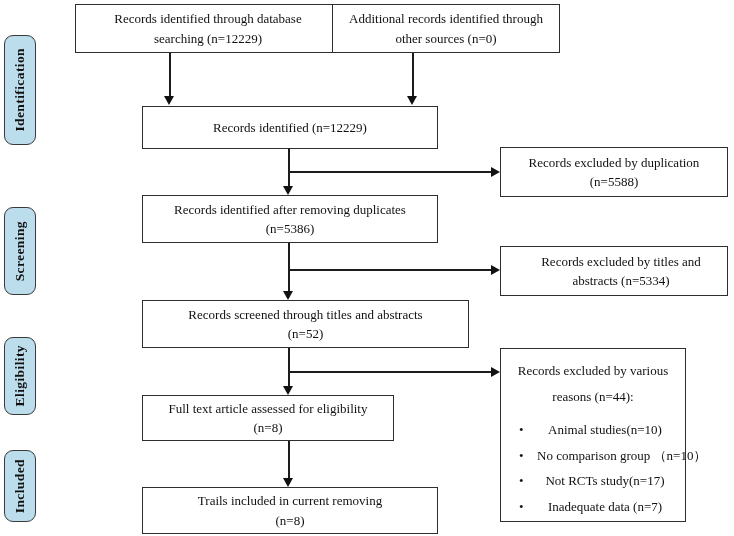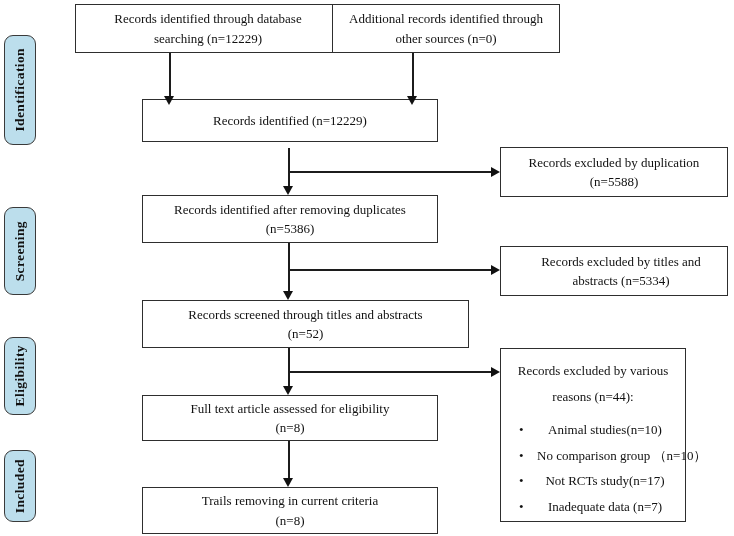--- a/index.html
+++ b/index.html
@@ -70,41 +70,41 @@
 
   <div class="fbox" style="left:75px;top:4px;width:266px;height:49px;">
     <span>Records identified through database</span>
     <span>searching (n=12229)</span>
   </div>
   <div class="fbox" style="left:332px;top:4px;width:228px;height:49px;">
     <span>Additional records identified through</span>
     <span>other sources (n=0)</span>
   </div>
 
-  <div class="fbox" style="left:142px;top:99px;width:296px;height:43px;">
+  <div class="fbox" style="left:142px;top:106px;width:296px;height:43px;">
     <span>Records identified (n=12229)</span>
   </div>
 
   <div class="fbox" style="left:142px;top:195px;width:296px;height:48px;">
     <span>Records identified after removing duplicates</span>
     <span>(n=5386)</span>
   </div>
 
   <div class="fbox" style="left:142px;top:300px;width:327px;height:48px;">
     <span>Records screened through titles and abstracts</span>
     <span>(n=52)</span>
   </div>
 
-  <div class="fbox" style="left:142px;top:395px;width:296px;height:46px;">
+  <div class="fbox" style="left:142px;top:395px;width:252px;height:46px;">
     <span>Full text article assessed for eligibility</span>
     <span>(n=8)</span>
   </div>
 
   <div class="fbox" style="left:142px;top:487px;width:296px;height:47px;">
-    <span>Trails removing in current criteria</span>
+    <span>Trails included in current removing</span>
     <span>(n=8)</span>
   </div>
 
   <div class="fbox" style="left:500px;top:147px;width:228px;height:50px;">
     <span>Records excluded by duplication</span>
     <span>(n=5588)</span>
   </div>
   <div class="fbox" style="left:500px;top:246px;width:228px;height:50px;padding-left:14px;">
     <span>Records excluded by titles and</span>
     <span>abstracts (n=5334)</span>

